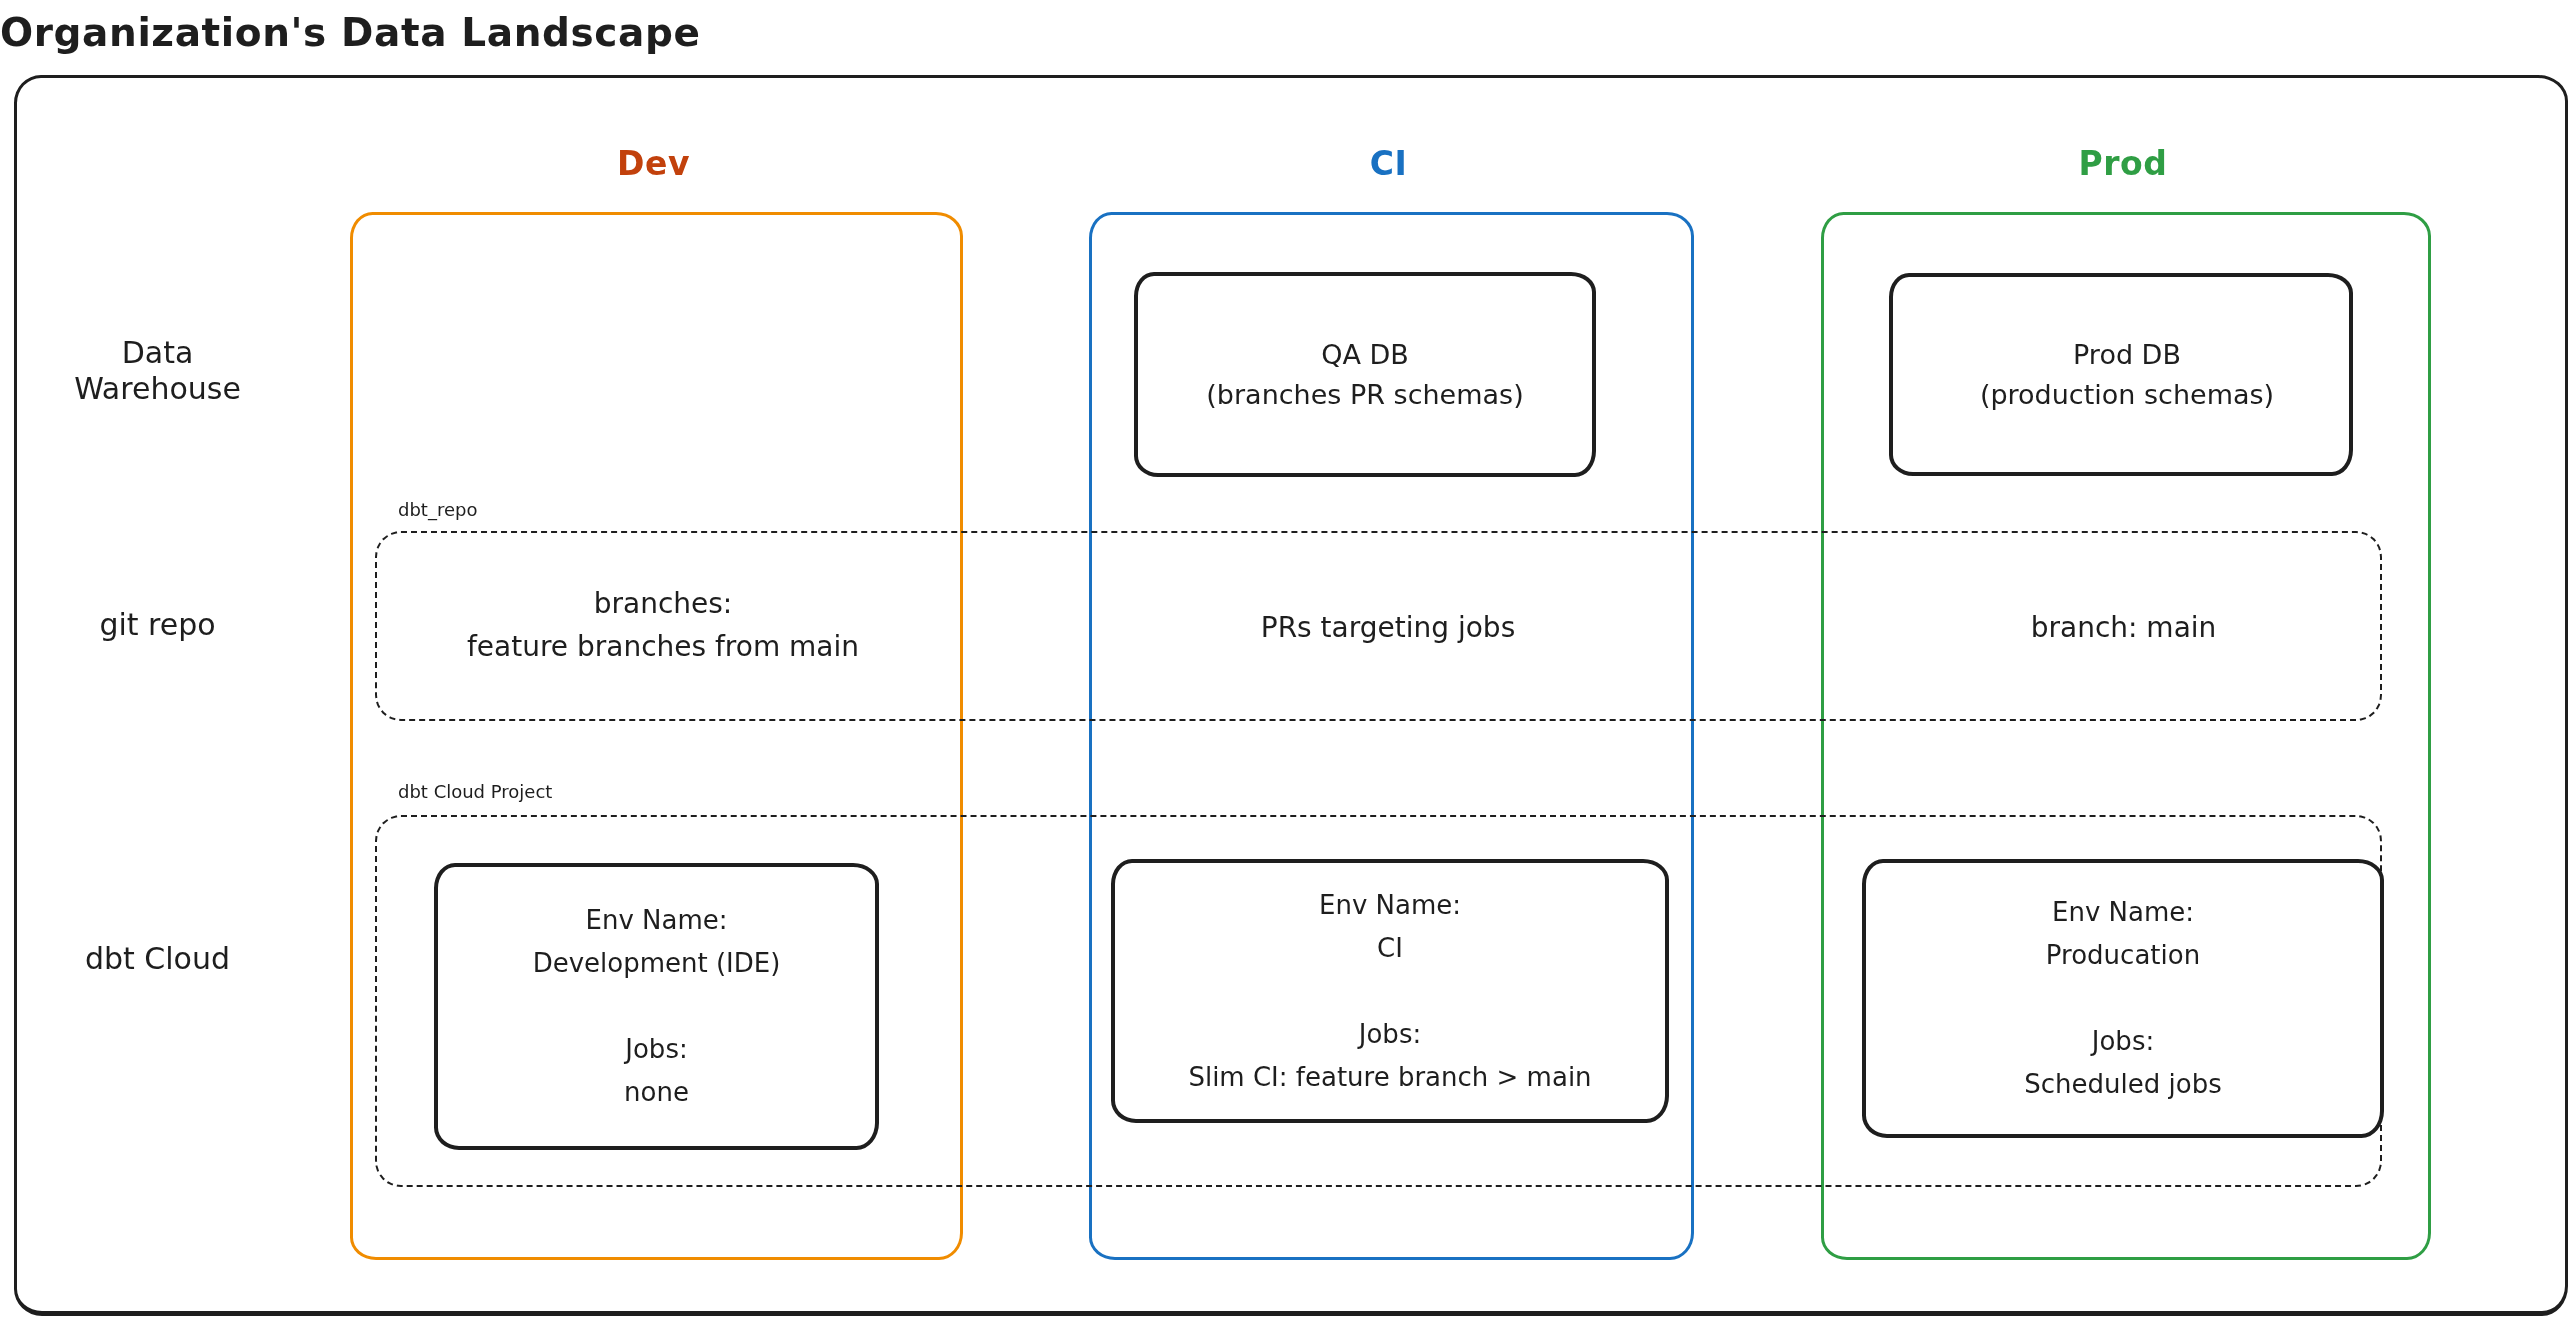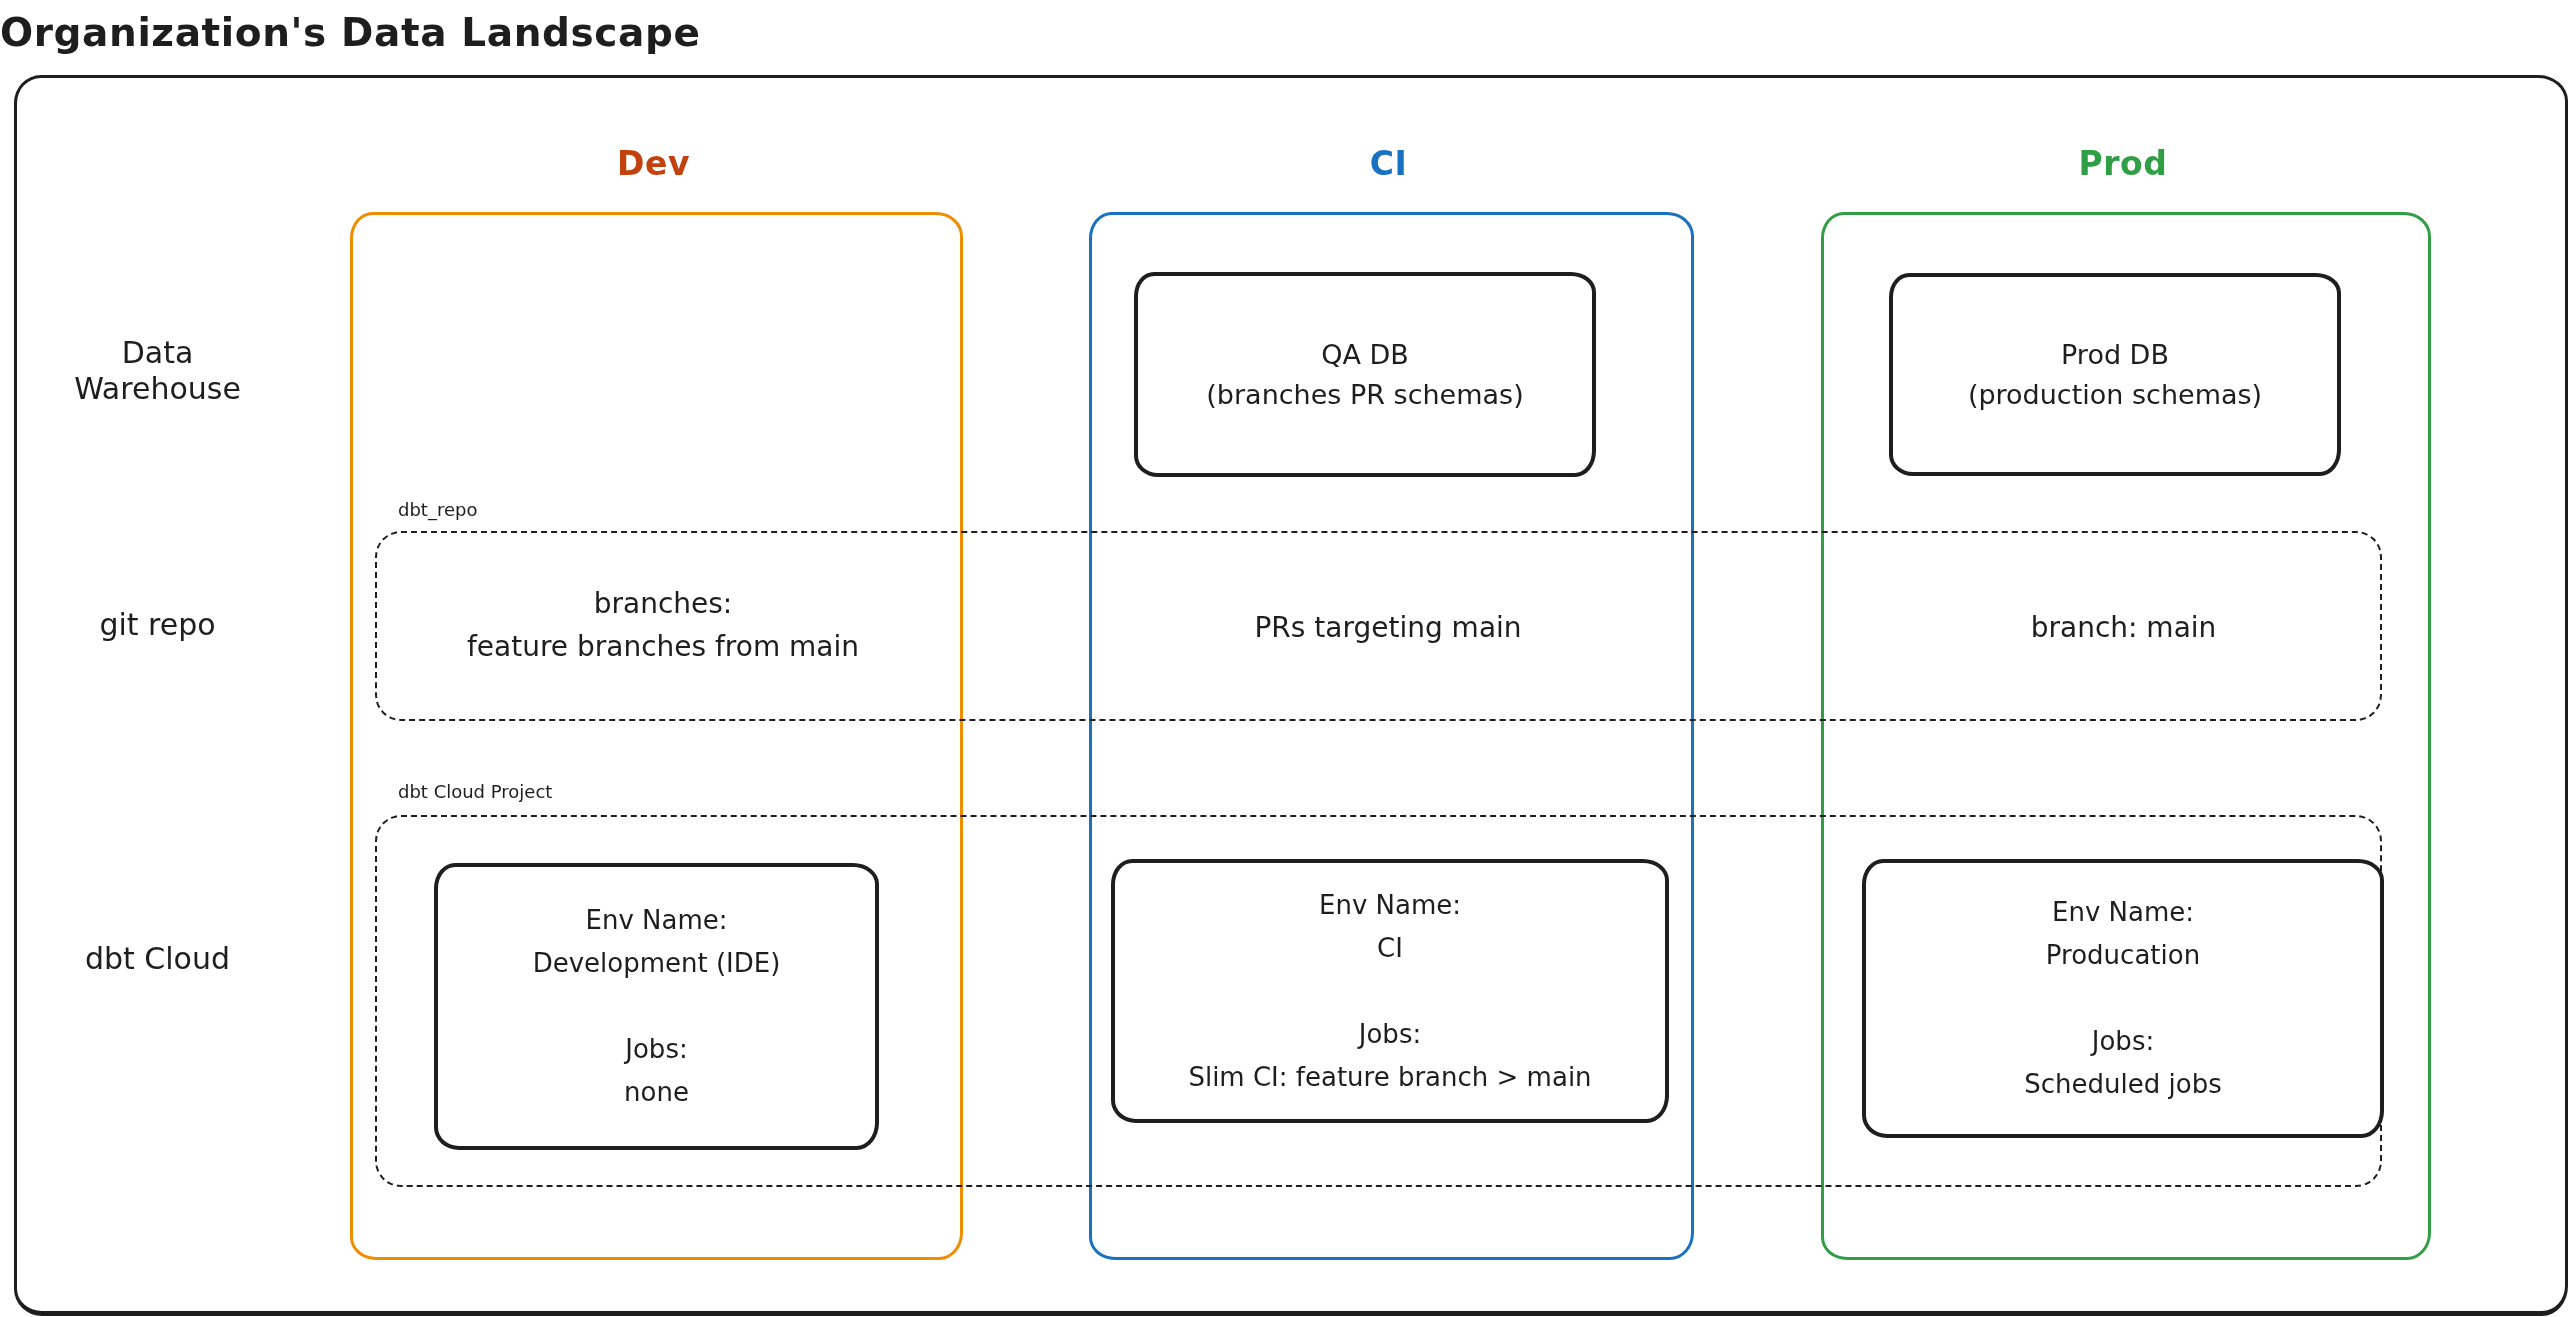--- a/index.html
+++ b/index.html
@@ -86,28 +86,28 @@
   <div class="abs col-frame" style="left: 1089px; width: 599px; border-color: rgb(25, 113, 194);"></div>
   <div class="abs col-frame" style="left: 1821px; width: 604px; border-color: rgb(47, 158, 68);"></div>
 
   <div class="abs row-label ctr ml" style="top:323px;height:95px;">Data
 Warehouse</div>
   <div class="abs row-label ctr" style="top:601px;height:47px;">git repo</div>
   <div class="abs row-label ctr" style="top:935px;height:47px;">dbt Cloud</div>
 
   <div class="abs node ctr ml" style="left:1134px;top:272px;width:454px;height:197px;">QA DB
 (branches PR schemas)</div>
-  <div class="abs node ctr ml" style="left:1889px;top:273px;width:444px;height:195px;">Prod DB
+  <div class="abs node ctr ml" style="left:1889px;top:273px;width:444px;height:195px;padding-left:12px;">Prod DB
 (production schemas)</div>
 
   <div class="abs group-label" style="left:398px;top:499px;">dbt_repo</div>
   <div class="abs dashed-group" style="left:375px;top:531px;width:2003px;height:186px;"></div>
   <div class="abs git-cell ctr ml" style="left:379px;top:563px;width:568px;height:124px;">branches:
 feature branches from main</div>
-  <div class="abs git-cell ctr" style="left:1092px;top:604px;width:592px;height:47px;">PRs targeting main</div>
+  <div class="abs git-cell ctr" style="left:1092px;top:604px;width:592px;height:47px;">PRs targeting jobs</div>
   <div class="abs git-cell ctr" style="left:1825px;top:604px;width:597px;height:47px;">branch: main</div>
 
   <div class="abs group-label" style="left:398px;top:781px;">dbt Cloud Project</div>
   <div class="abs dashed-group" style="left:375px;top:815px;width:2003px;height:368px;"></div>
 
   <div class="abs env-node ctr ml" style="left:434px;top:863px;width:437px;height:279px;">Env Name:
 Development (IDE)
 
 Jobs:
 none</div>

